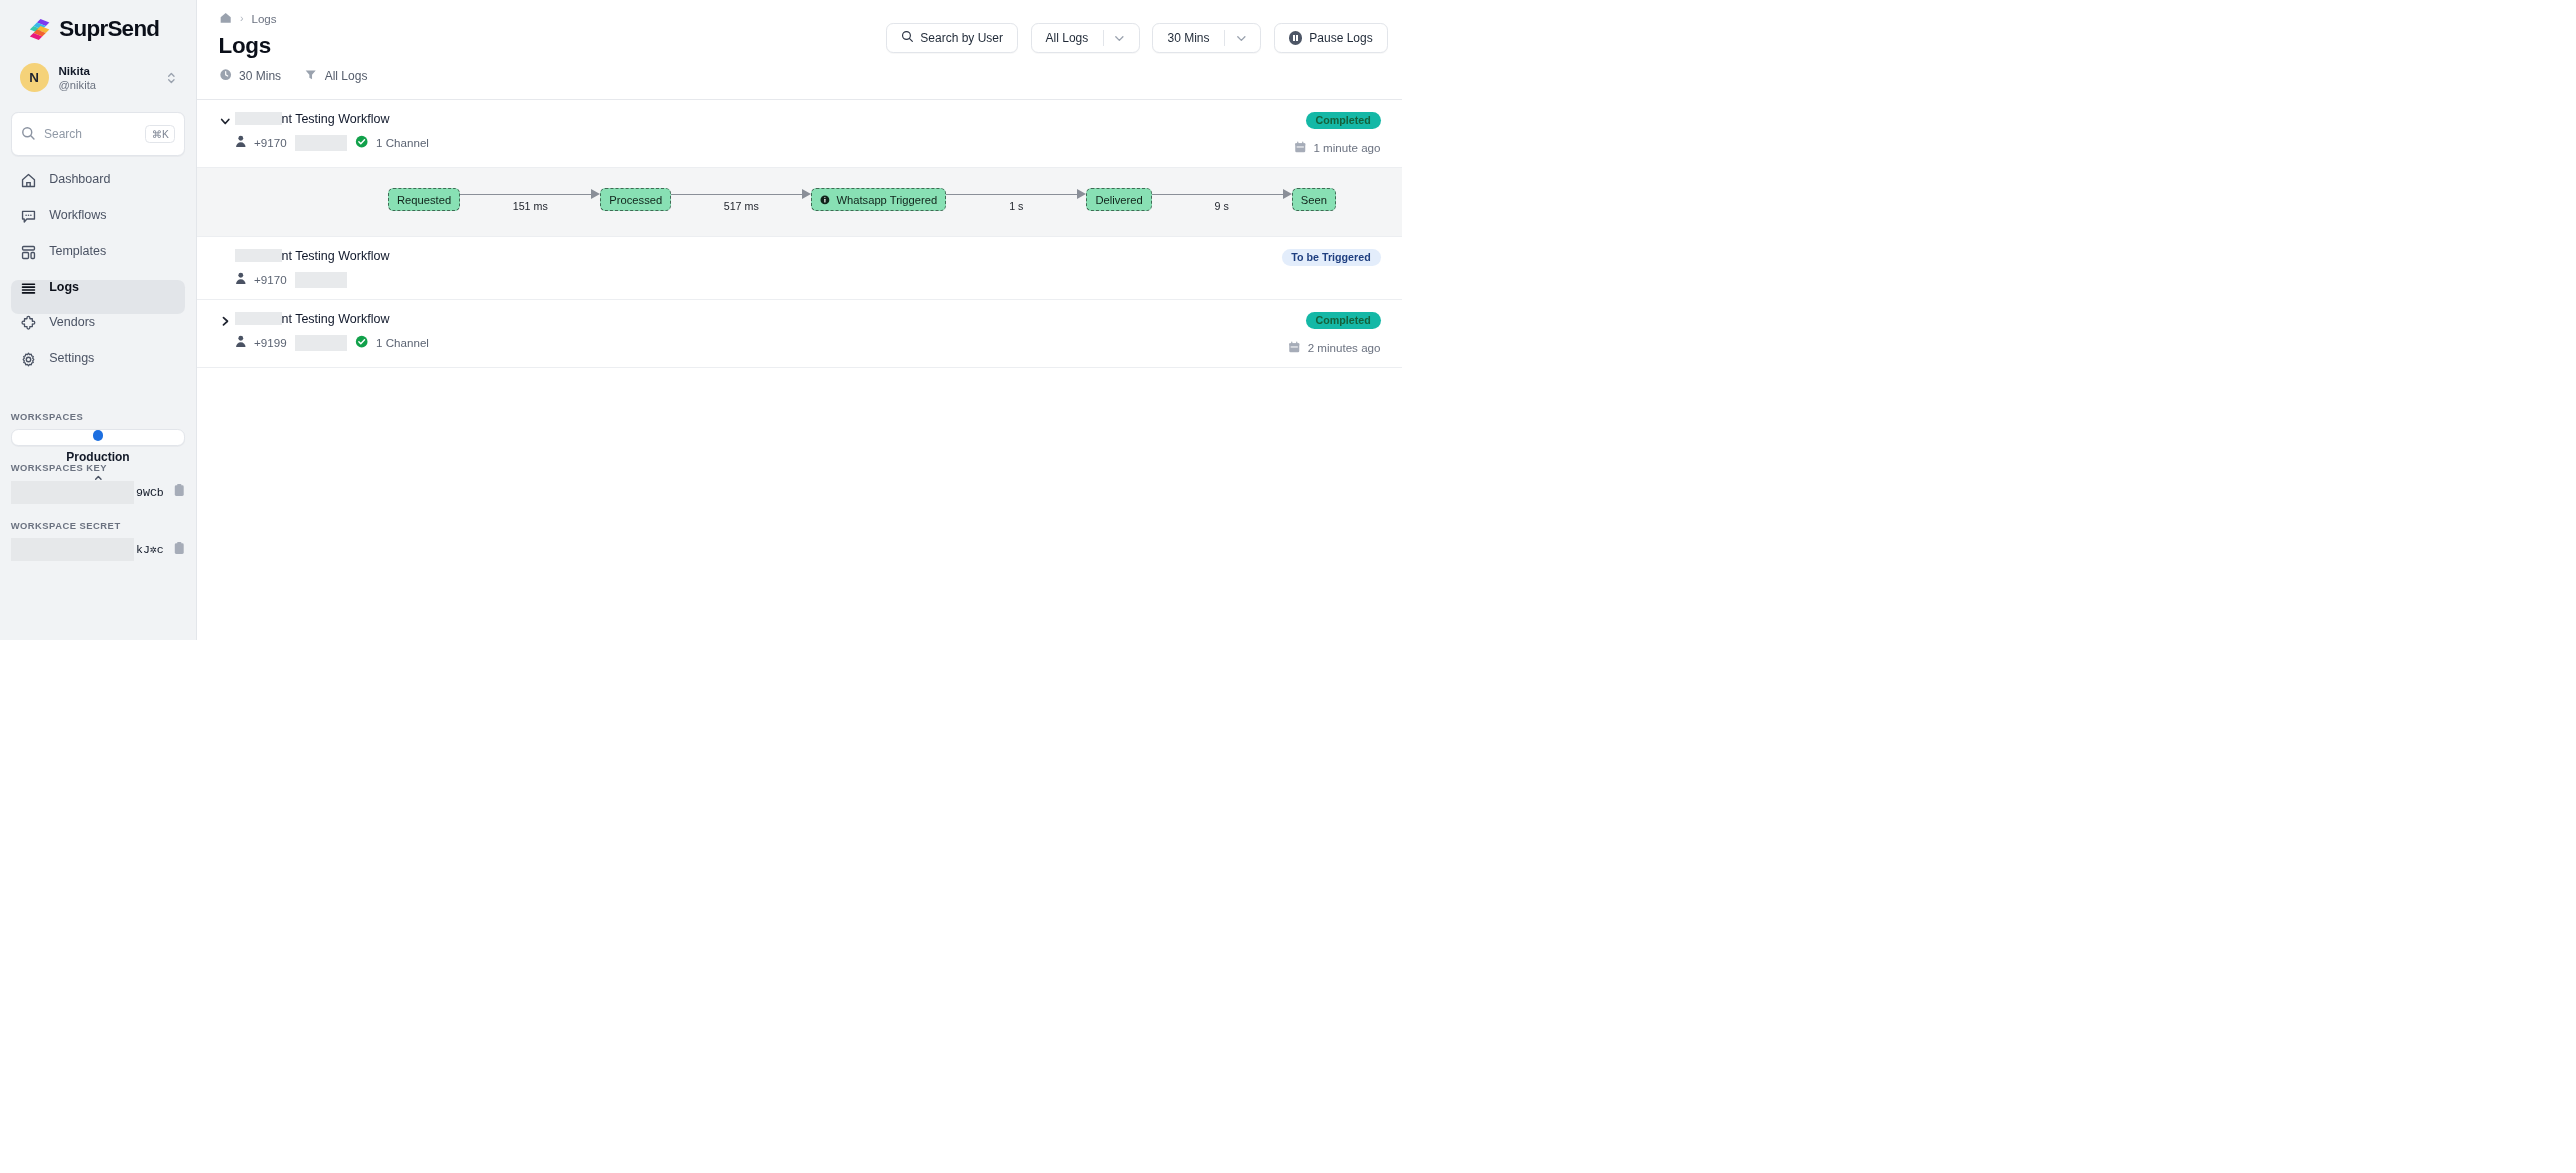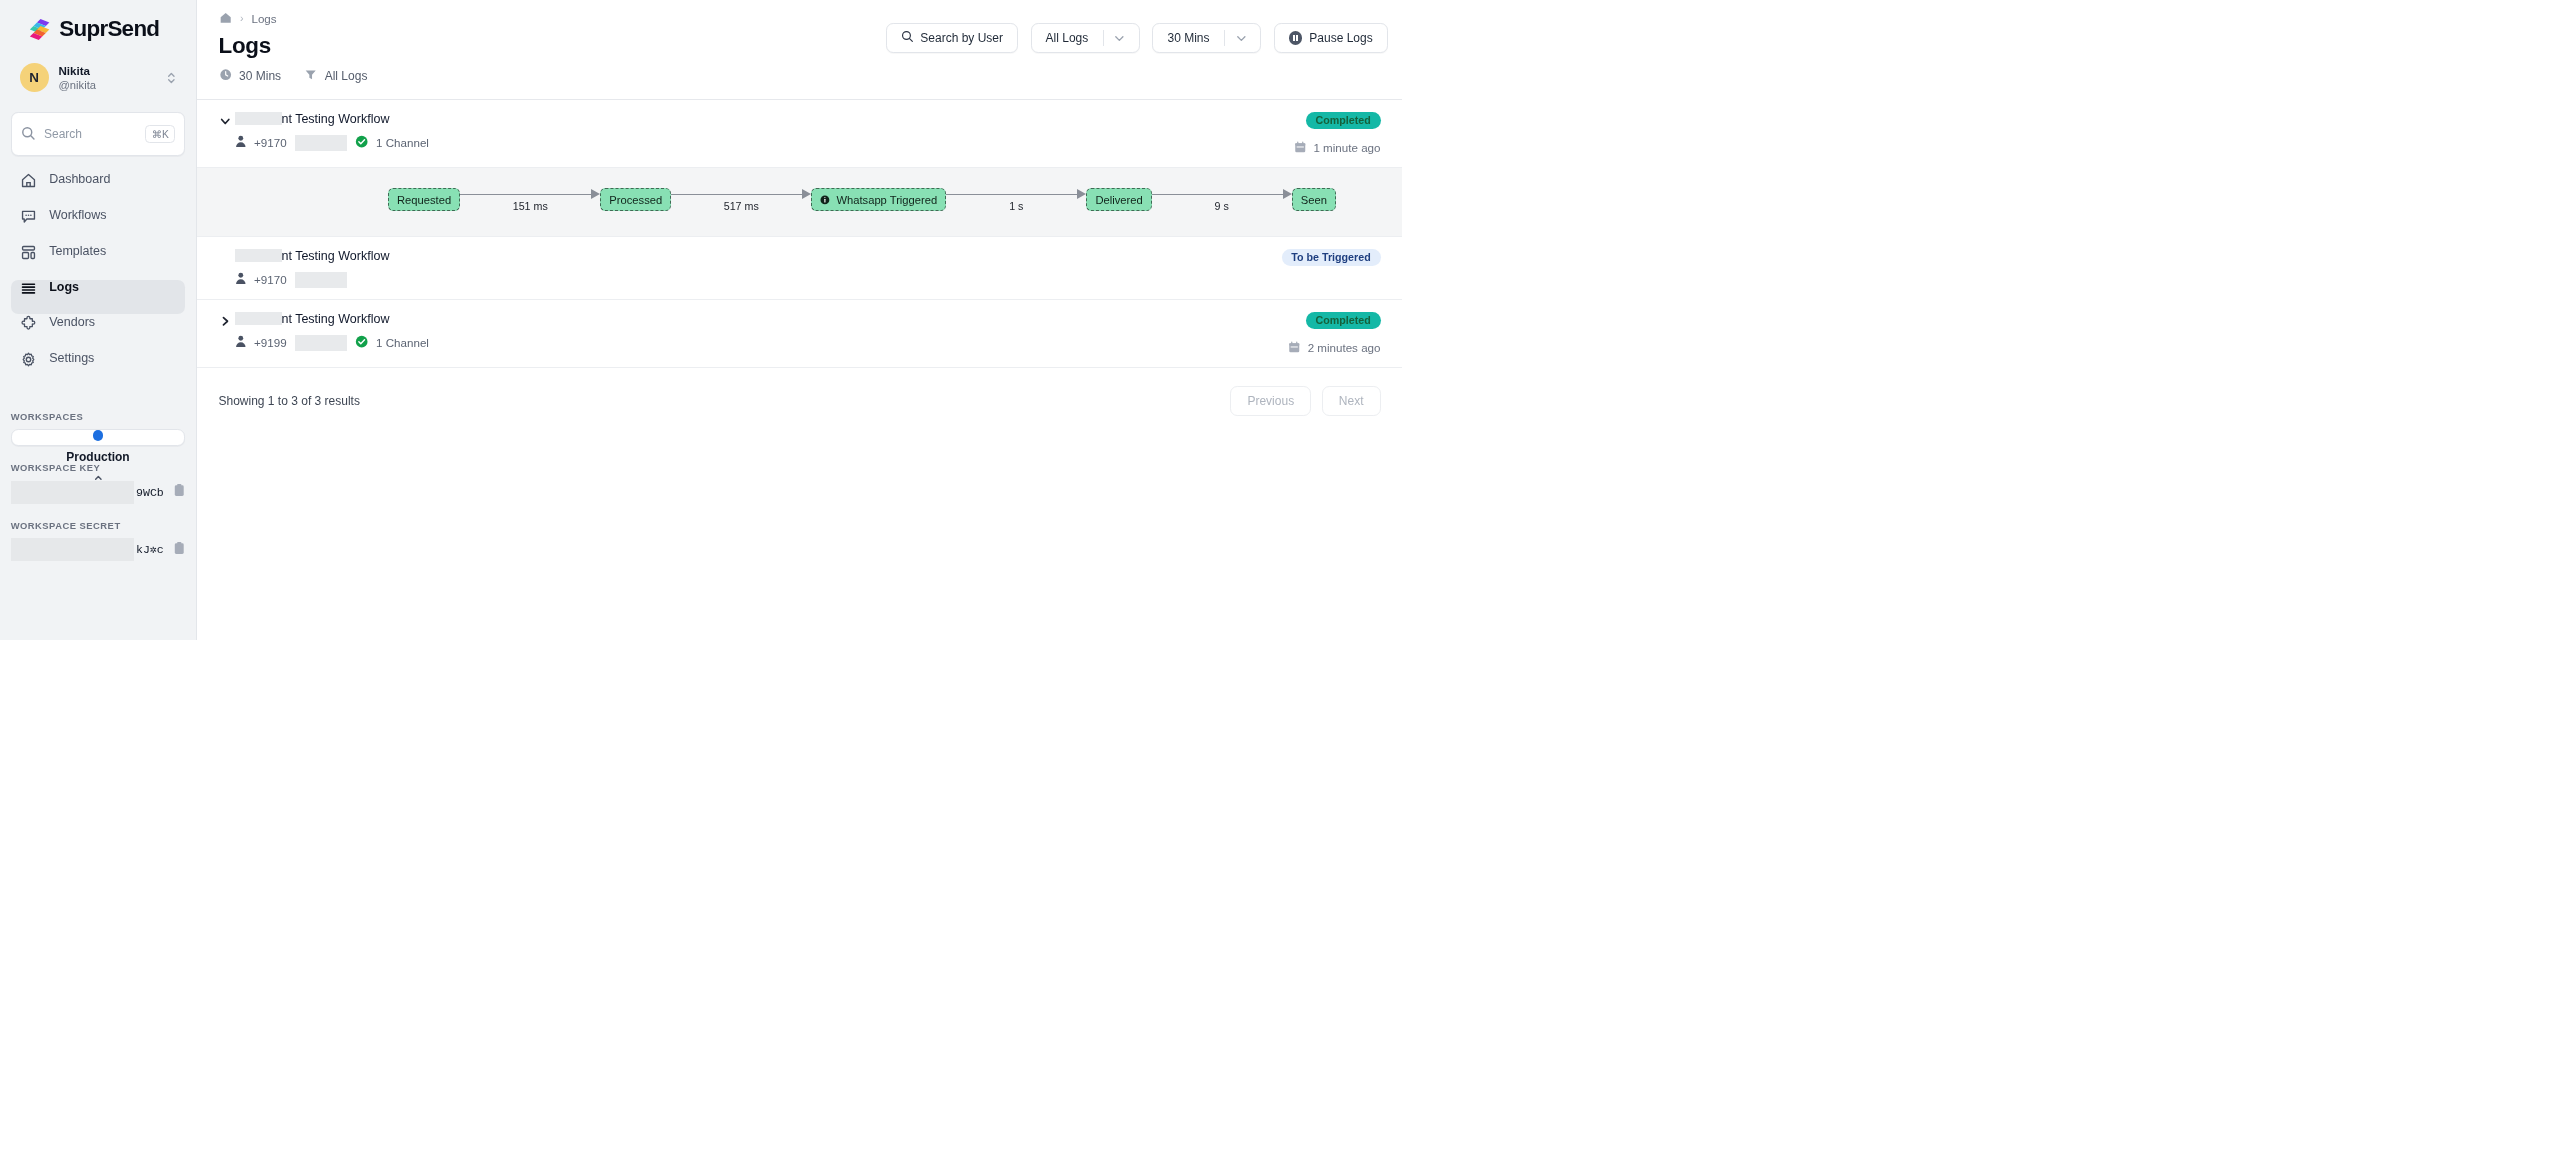--- a/index.html
+++ b/index.html
@@ -293,21 +293,21 @@
       <span class="updown">
         <svg width="10.7" height="16" viewBox="0 0 12 18">
             <path d="M3 7 L6 4 L9 7" stroke="#4a5263" stroke-width="1.6" fill="none" stroke-linecap="round" stroke-linejoin="round"></path>
             <path d="M3 11 L6 14 L9 11" stroke="#4a5263" stroke-width="1.6" fill="none" stroke-linecap="round" stroke-linejoin="round"></path>
           </svg>
       </span>
     </div>
   </div>
 
   <div class="key-block">
-    <div class="ws-label">WORKSPACE KEY</div>
+    <div class="ws-label">WORKSPACES KEY</div>
     <div class="key-row">
       <div class="masked">
         <span class="bar"></span>
         <span class="tail">9WCb</span>
       </div>
       <span class="copy-ico">
         <svg width="12.5" height="14.3" viewBox="0 0 14 16">
             <rect x="2" y="2.5" width="10" height="12" rx="1.6" fill="#a6acb8"></rect>
             <rect x="4.6" y="1" width="4.8" height="2.6" rx="1" fill="#a6acb8"></rect>
           </svg>
@@ -565,22 +565,15 @@
                 <rect x="3.4" y="7" width="9.2" height="1.3" fill="#fff"></rect>
               </svg>
           </span>
           <span>2 minutes ago</span>
         </span>
       </div>
     </div>
 
   </div>
 
-  <div class="footer">
-    <span class="showing">Showing 1 to 3 of 3 results</span>
-    <div class="pager">
-      <button class="pg-btn">Previous</button>
-      <button class="pg-btn">Next</button>
-    </div>
-  </div>
 
 </main>
 
 
 </body></html>

